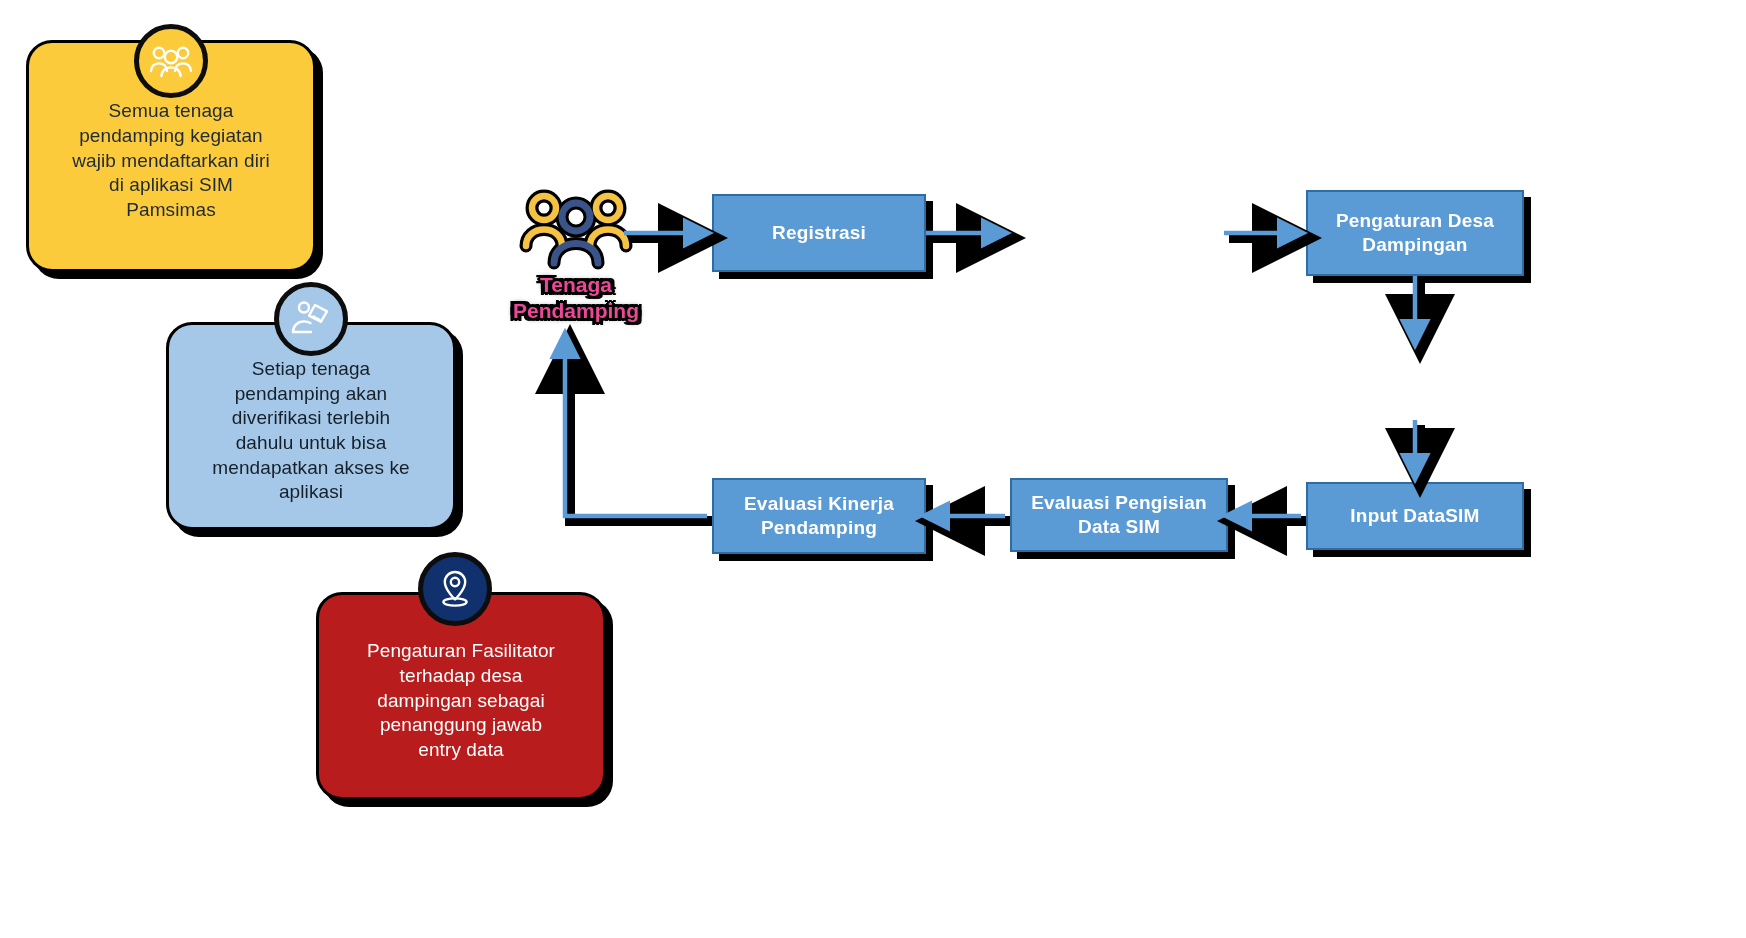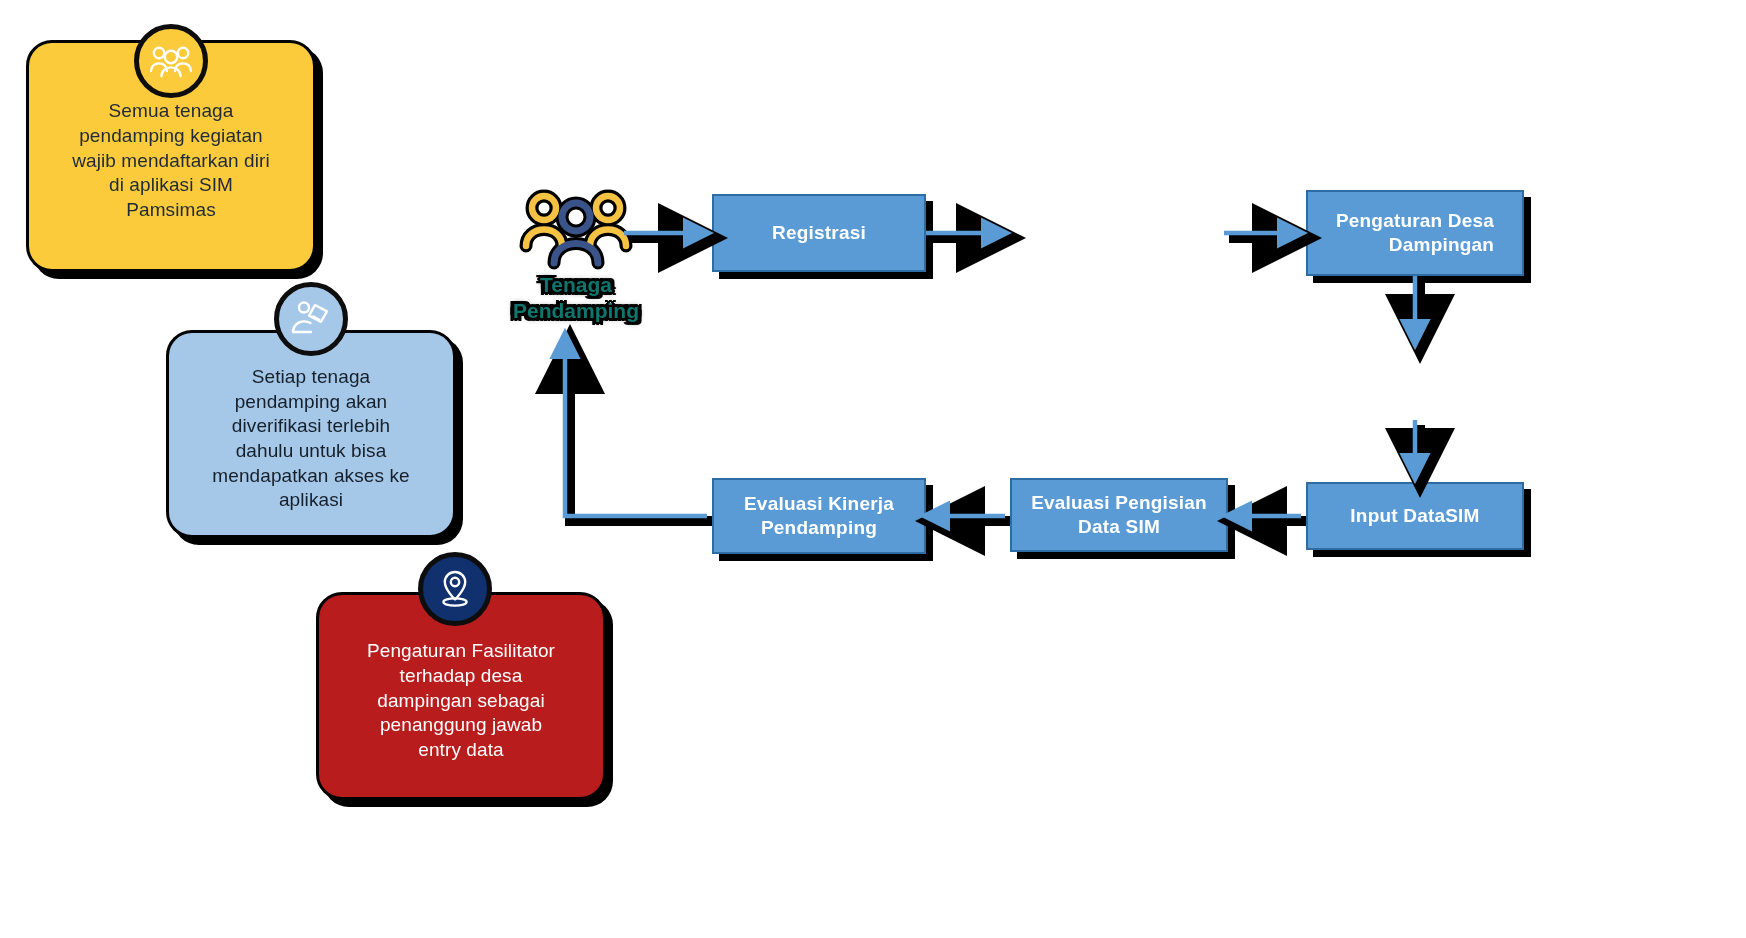--- a/index.html
+++ b/index.html
@@ -47,21 +47,21 @@
     top: 40px;
     width: 290px;
     height: 232px;
     background: #FBC B3 C;
     background: #FBCB3C;
   }
   #card-yellow .card-text { color: #1f2a37; }
 
   #card-lightblue {
     left: 166px;
-    top: 330px;
+    top: 322px;
     width: 290px;
     height: 208px;
     background: #A6C8E8;
   }
   #card-lightblue .card-text { color: #16202b; }
 
   #card-navy {
     left: 316px;
     top: 592px;
     width: 290px;
@@ -102,21 +102,21 @@
     font-weight: bold;
     font-size: 19px;
     line-height: 1.25;
     text-align: center;
     white-space: pre-line;
     letter-spacing: 0.2px;
   }
 
   #node-registrasi      { left: 712px;  top: 194px; width: 214px; height: 78px; }
   #node-verifikasi      { left: 1010px; top: 194px; width: 214px; height: 78px; }
-  #node-pengaturan      { left: 1306px; top: 190px; width: 218px; height: 86px; text-align: right; }
+  #node-pengaturan      { left: 1306px; top: 190px; width: 218px; height: 86px; }
   #node-password        { left: 1306px; top: 348px; width: 218px; height: 72px; }
   #node-inputdata       { left: 1306px; top: 482px; width: 218px; height: 68px; }
   #node-evalpengisian   { left: 1010px; top: 478px; width: 218px; height: 74px; }
   #node-evalkinerja     { left: 712px;  top: 478px; width: 214px; height: 76px; }
 
   
   #actor {
     position: absolute;
     left: 508px;
     top: 186px;
@@ -129,21 +129,21 @@
     top: 0;
     width: 116px;
     height: 88px;
   }
   #actor-label {
     position: absolute;
     left: -14px;
     top: 86px;
     width: 164px;
     text-align: center;
-    color: #0f766e;
+    color: #ec4899;
     font-size: 21px;
     font-weight: 600;
     line-height: 1.22;
     white-space: pre-line;
     text-shadow:
       -2px -2px 0 #000, 2px -2px 0 #000, -2px 2px 0 #000, 2px 2px 0 #000,
       -3px 0 0 #000, 3px 0 0 #000, 0 -3px 0 #000, 0 3px 0 #000,
       -4px 3px 0 #000, 4px 3px 0 #000, -4px -3px 0 #000, 4px -3px 0 #000,
       0 0 6px #000;
   }

